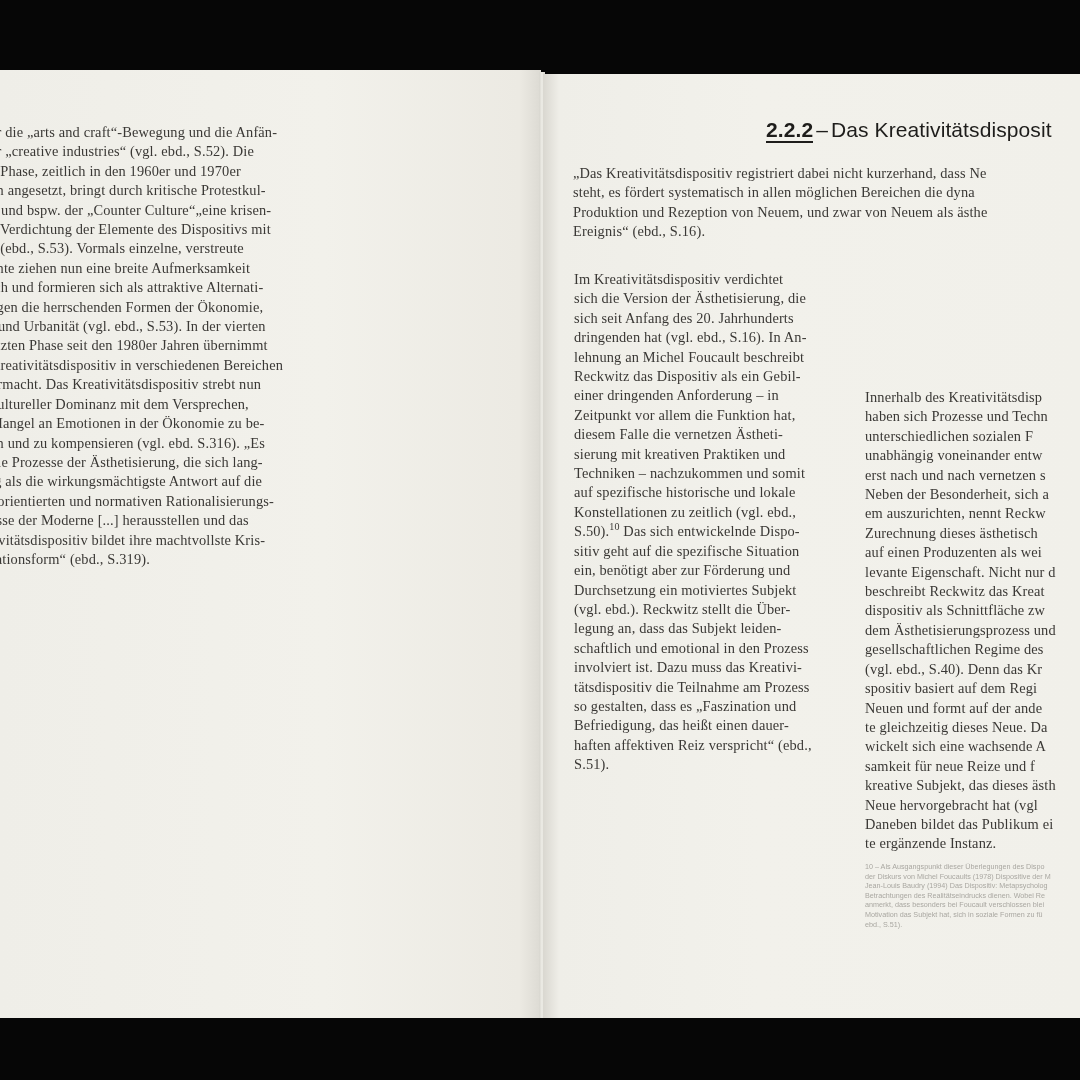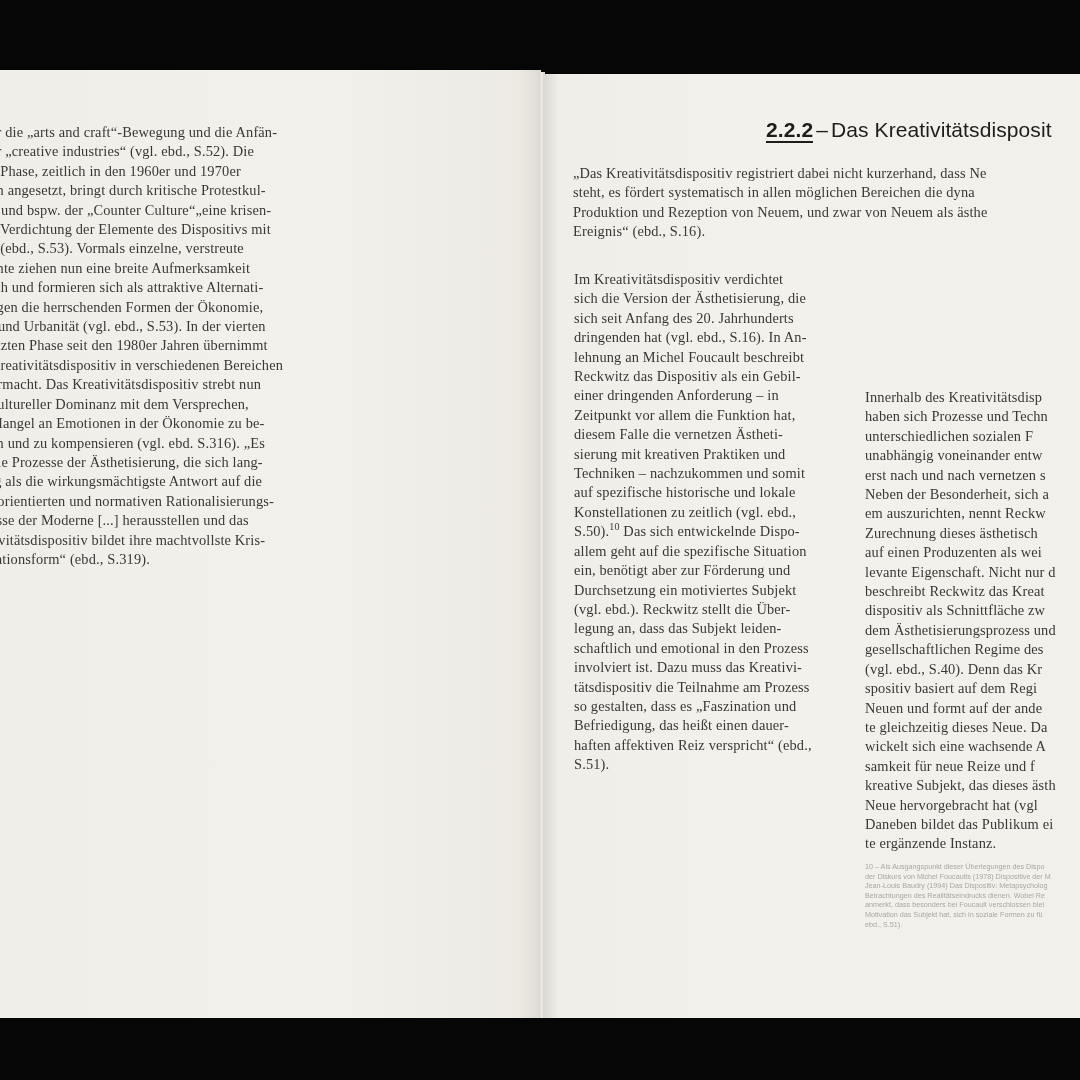--- a/index.html
+++ b/index.html
@@ -171,21 +171,21 @@
       <span class="line">lehnung an Michel Foucault beschreibt</span>
       <span class="line">Reckwitz das Dispositiv als ein Gebil-</span>
       <span class="line">einer dringenden Anforderung – in</span>
       <span class="line">Zeitpunkt vor allem die Funktion hat,</span>
       <span class="line">diesem Falle die vernetzen Ästheti-</span>
       <span class="line">sierung mit kreativen Praktiken und</span>
       <span class="line">Techniken – nachzukommen und somit</span>
       <span class="line">auf spezifische historische und lokale</span>
       <span class="line">Konstellationen zu zeitlich (vgl. ebd.,</span>
       <span class="line"><span>S.50).</span><span class="sup">10</span> <span>Das sich entwickelnde Dispo-</span></span>
-      <span class="line">allem geht auf die spezifische Situation</span>
+      <span class="line">sitiv geht auf die spezifische Situation</span>
       <span class="line">ein, benötigt aber zur Förderung und</span>
       <span class="line">Durchsetzung ein motiviertes Subjekt</span>
       <span class="line">(vgl. ebd.).  Reckwitz stellt die Über-</span>
       <span class="line">legung an, dass das Subjekt leiden-</span>
       <span class="line">schaftlich und emotional in den Prozess</span>
       <span class="line">involviert ist. Dazu muss das Kreativi-</span>
       <span class="line">tätsdispositiv die Teilnahme am Prozess</span>
       <span class="line">so gestalten, dass es „Faszination und</span>
       <span class="line">Befriedigung, das heißt einen dauer-</span>
       <span class="line">haften affektiven Reiz verspricht“ (ebd.,</span>

